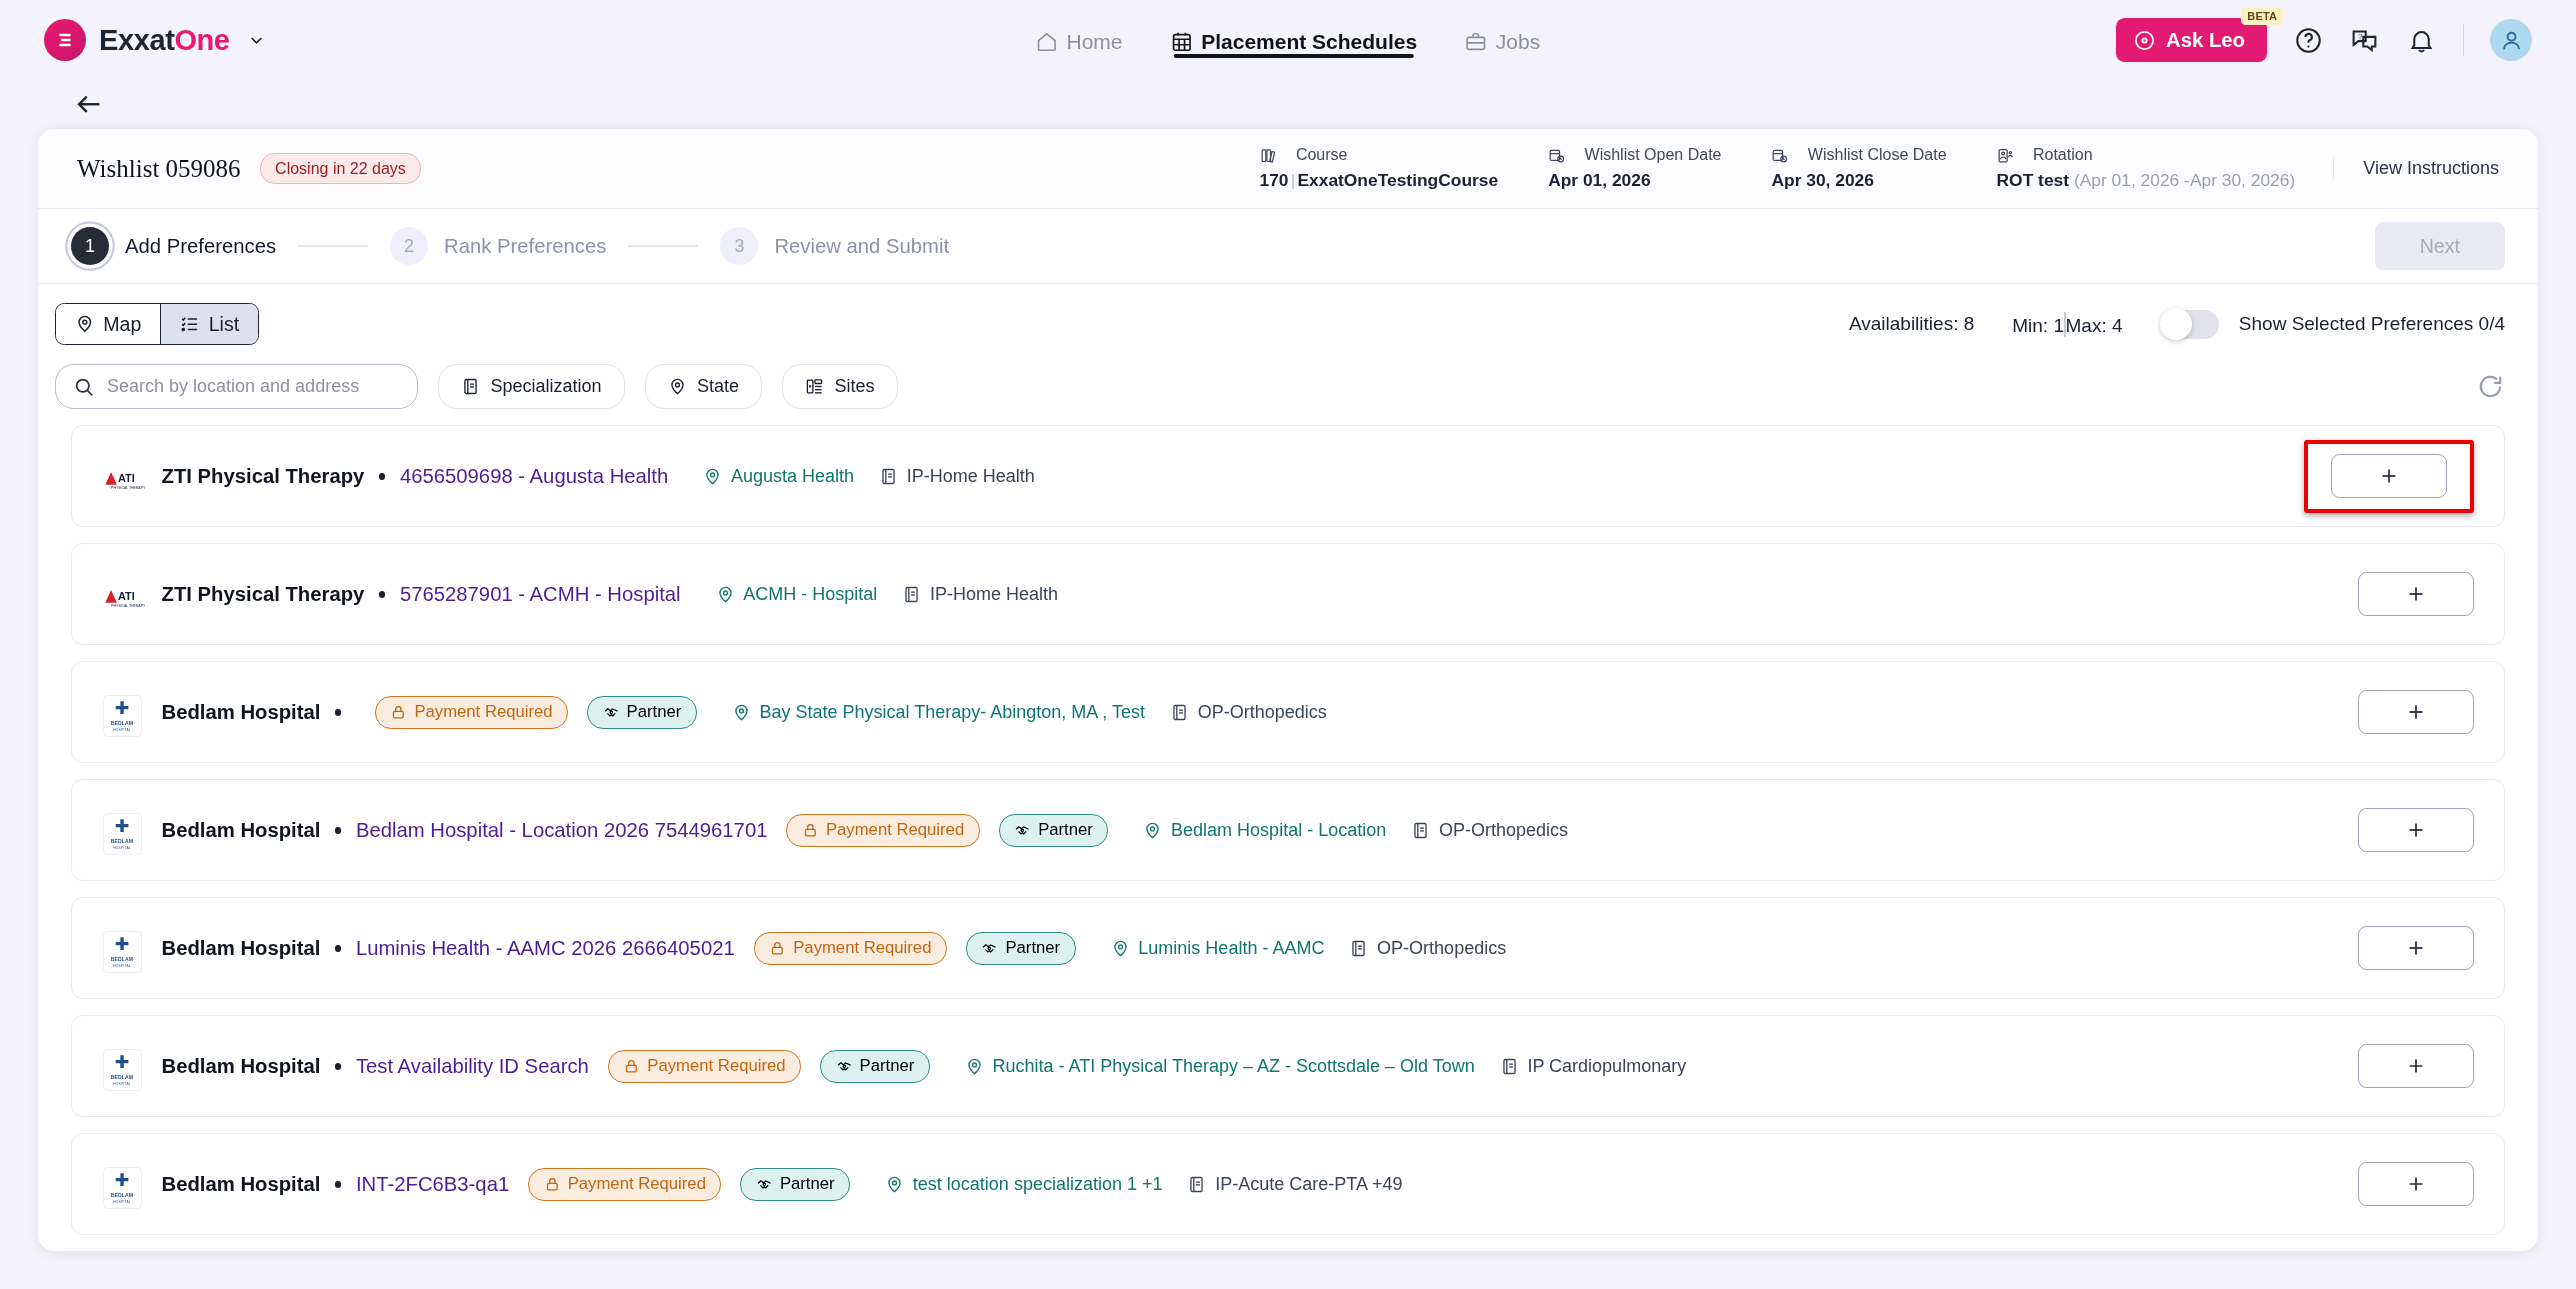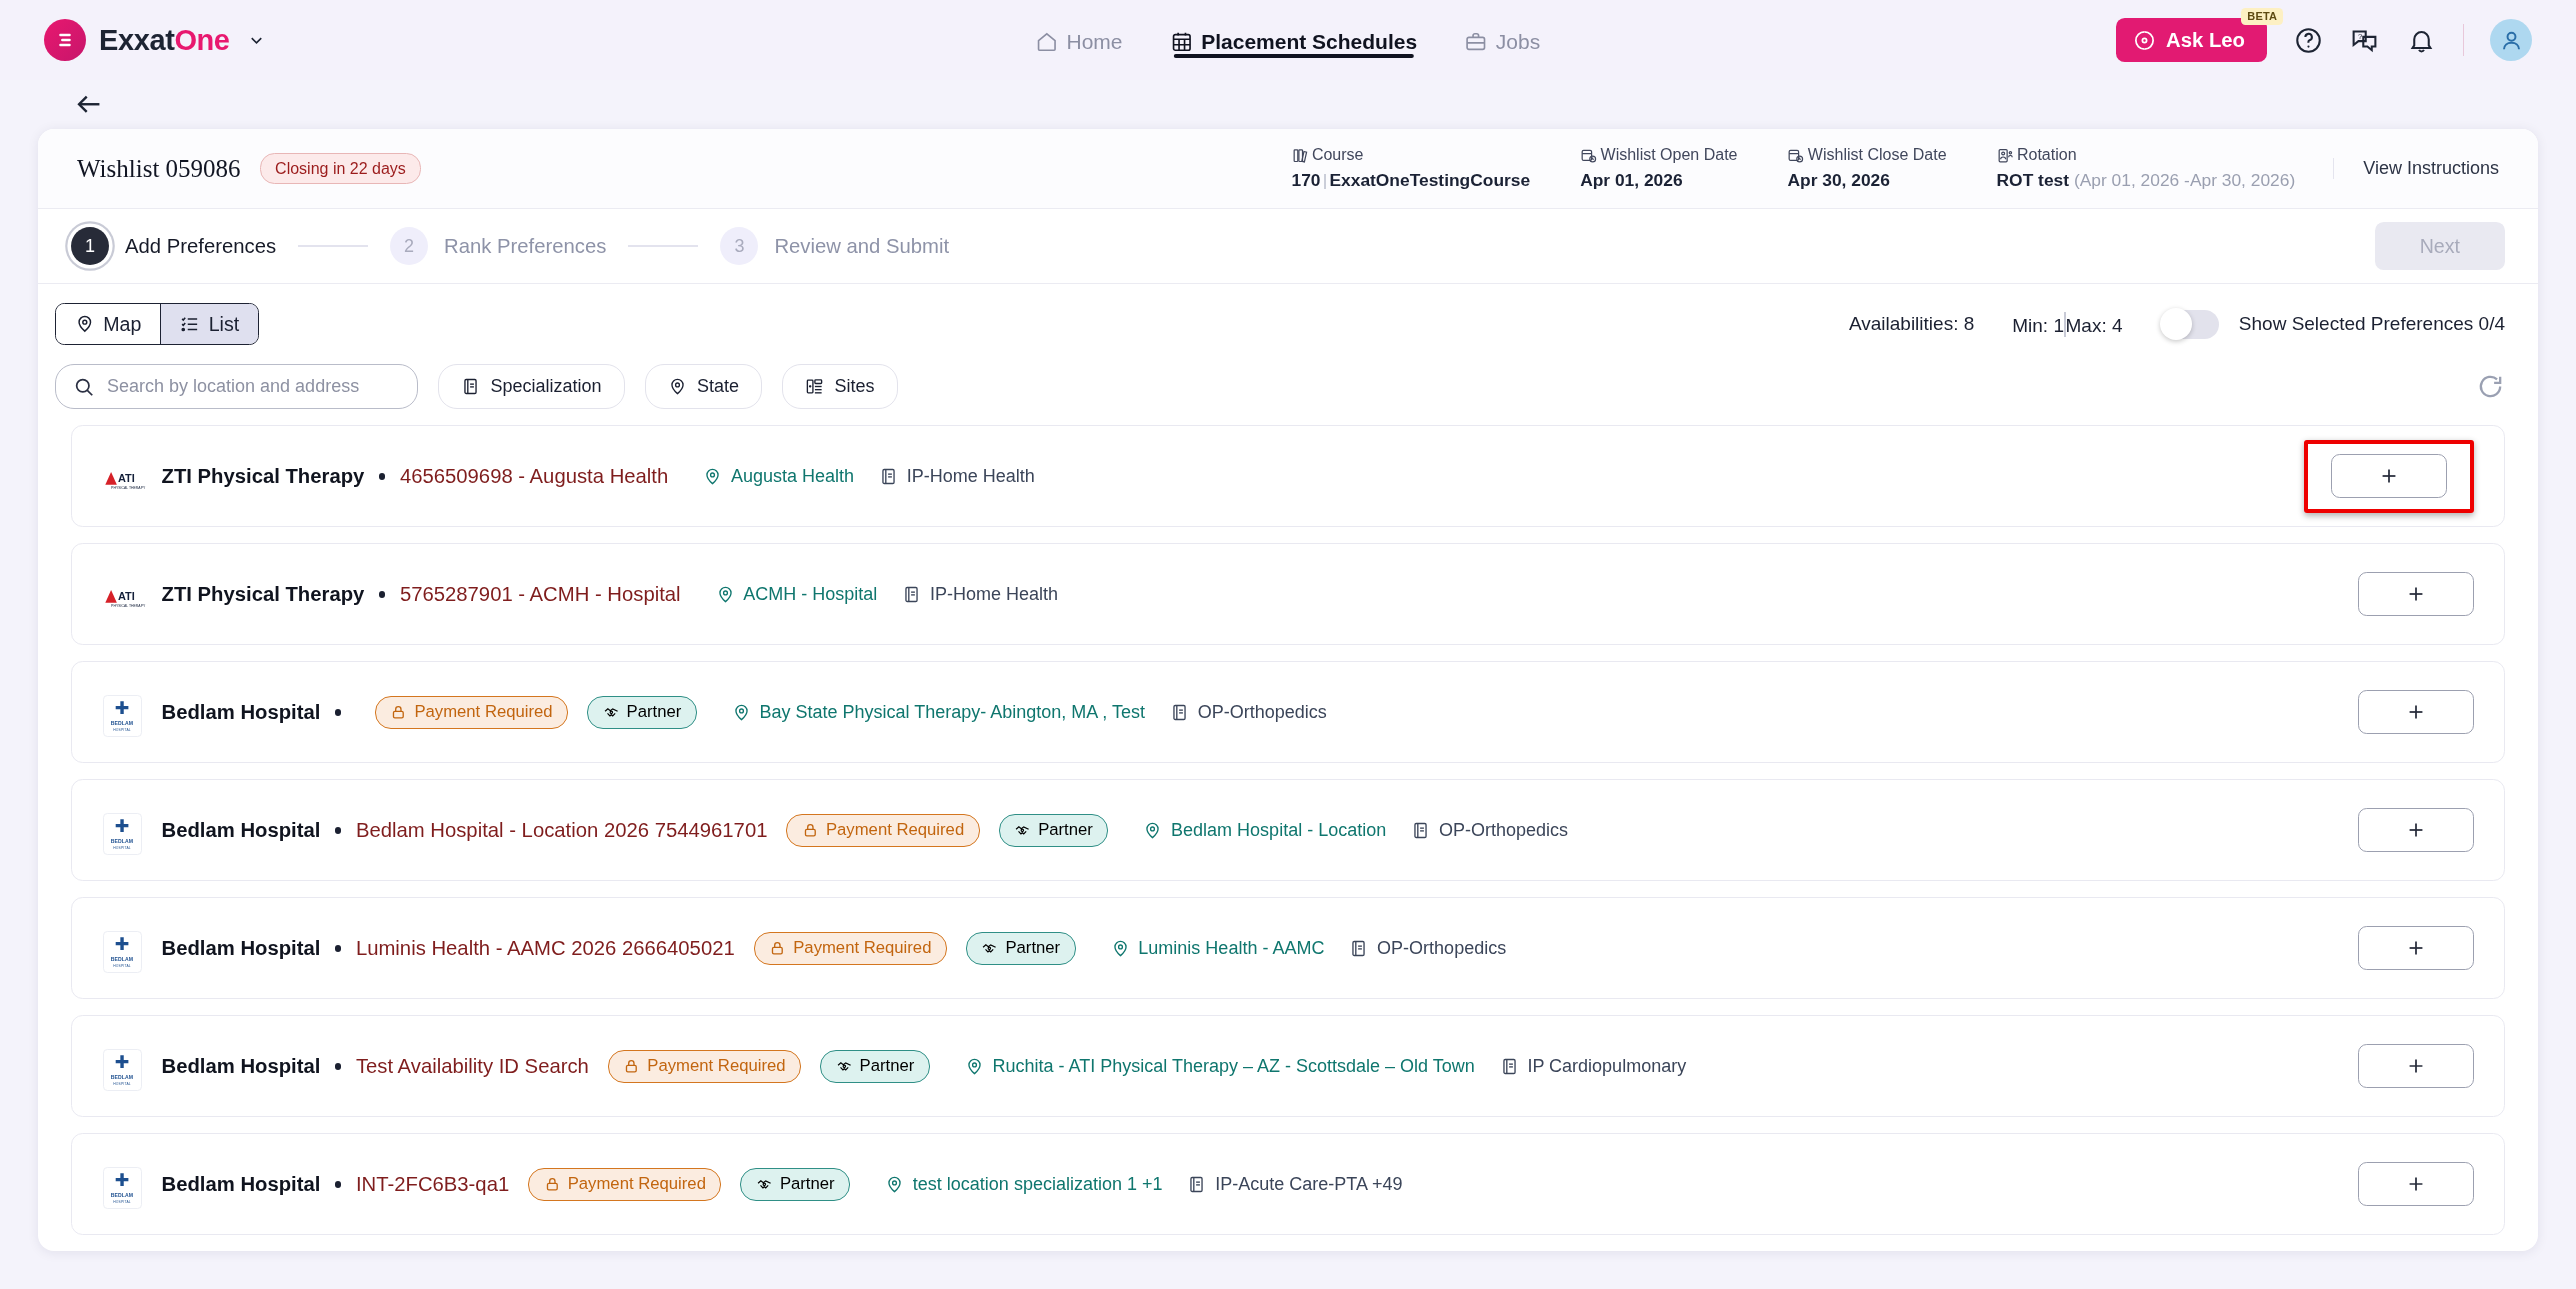--- a/index.html
+++ b/index.html
@@ -88,21 +88,21 @@
     background: #fcfcfe; border-bottom: 0.7px solid #ebebf2;
   }
   .wl-title { font-size: 25px; color: #111523; font-family: "Liberation Serif", serif; }
   .closing-pill {
     margin-left: 19px; border: 1.1px solid #e8b6b6; background: #fceaea;
     color: #9b1c1c; font-size: 16px; border-radius: 14.5px; padding: 5.8px 14.5px;
   }
   .wl-meta { margin-left: auto; display: flex; align-items: center; }
   .meta-block { padding: 0 25px; }
   .meta-label {
-    display: flex; align-items: center; gap: 3px;
+    display: flex; align-items: center; gap: 19px;
     font-size: 16px; color: #41475c; margin-bottom: 5.1px;
   }
   .meta-label svg { width: 17.4px; height: 17.4px; }
   .meta-value { font-size: 17.4px; color: #1b2235; font-weight: bold; }
   .meta-value .muted { color: #9a9fb0; font-weight: normal; }
   .meta-value .sep { color: #b9bdcb; font-weight: normal; padding: 0 2.2px;}
   .view-instructions {
     border-left: 0.7px solid #e4e4ee; padding-left: 29px; margin-left: 13px;
     font-size: 18px; color: #2c3345; cursor: pointer;
   }
@@ -197,21 +197,21 @@
     width: 39px; height: 42px; border: 0.7px solid #eceef4; border-radius: 4.4px;
     display: flex; flex-direction: column; align-items: center; justify-content: center; gap: 2.2px;
   }
   .bedlam-cross { color: #1d4f8f; font-size: 17.4px; line-height: 1; }
   .bedlam-word { font-size: 5.1px; color: #1d4f8f; font-weight: bold; letter-spacing: 0.1px;}
   .bedlam-sub { font-size: 3.3px; color: #1d4f8f; letter-spacing: 0.2px;}
 
   .row-main { display: flex; align-items: center; flex-wrap: nowrap; gap: 0; min-width:0;}
   .org-name { font-size: 20.3px; color: #10141f; font-weight: bold; white-space: nowrap; }
   .dot { width: 6.5px; height: 6.5px; border-radius: 50%; background: #1b2031; margin: 0 14.5px; flex:none;}
-  .avail-link { font-size: 20.3px; color: #7f1d1d; white-space: nowrap; cursor: pointer; }
+  .avail-link { font-size: 20.3px; color: #4c1d95; white-space: nowrap; cursor: pointer; }
   .pill {
     display: flex; align-items: center; gap: 7.3px;
     border-radius: 16px; font-size: 16.7px; padding: 5.8px 14.5px; margin-left: 19px; white-space: nowrap;
   }
   .pill svg { width: 16.7px; height: 16.7px; }
   .pill-pay { border: 1.1px solid #d4761f; background: #fbece0; color: #c2650f; }
   .pill-partner { border: 1.1px solid #2f8f86; background: #ddf2ef; color: #000000; }
 
   .row-loc {
     display: flex; align-items: center; gap: 8.7px;

